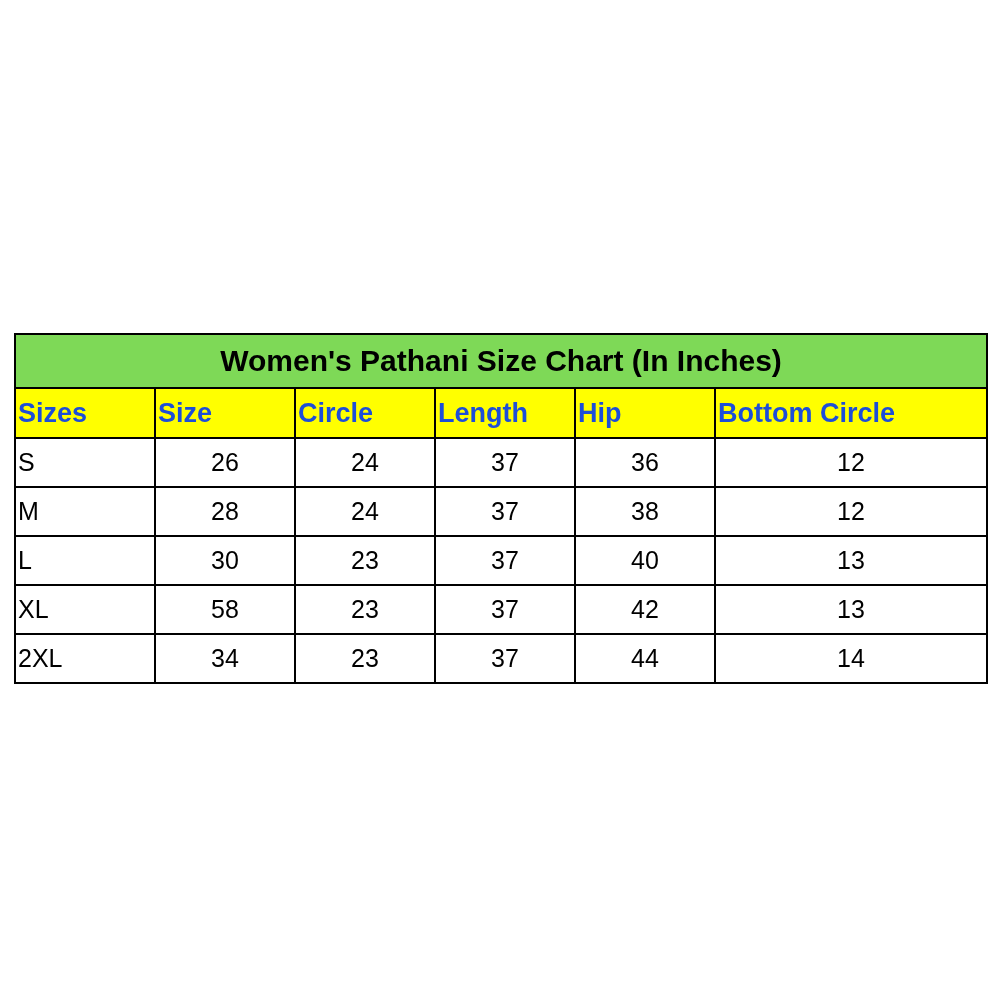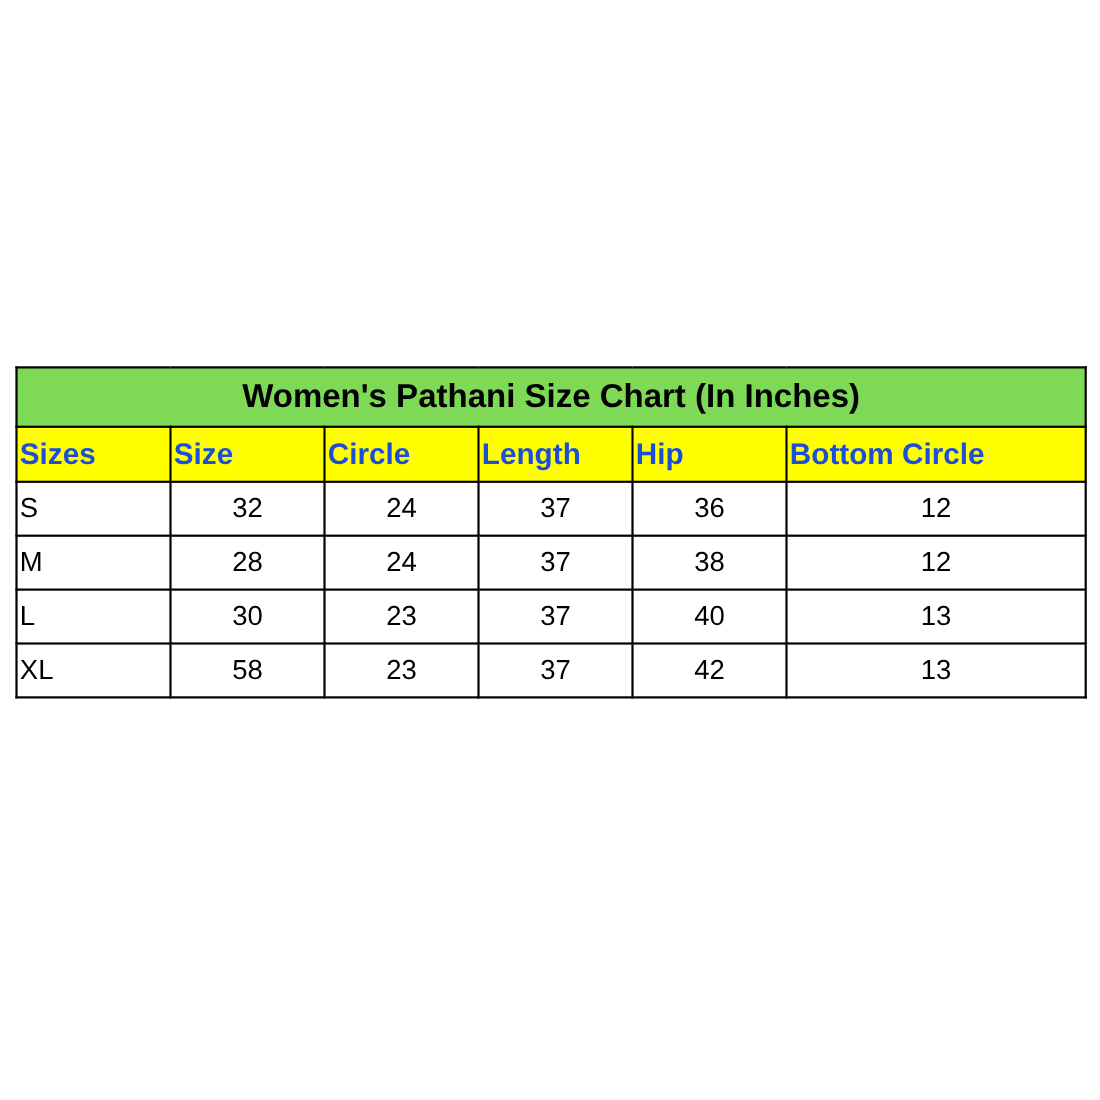--- a/index.html
+++ b/index.html
@@ -97,21 +97,21 @@
       <tr>
         <td class="header-cell">Sizes</td>
         <td class="header-cell">Size</td>
         <td class="header-cell">Circle</td>
         <td class="header-cell">Length</td>
         <td class="header-cell">Hip</td>
         <td class="header-cell">Bottom Circle</td>
       </tr>
       <tr>
         <td class="size-cell">S</td>
-        <td class="value-cell">32</td>
+        <td class="value-cell">26</td>
         <td class="value-cell">24</td>
         <td class="value-cell">37</td>
         <td class="value-cell">36</td>
         <td class="value-cell">12</td>
       </tr>
       <tr>
         <td class="size-cell">M</td>
         <td class="value-cell">28</td>
         <td class="value-cell">24</td>
         <td class="value-cell">37</td>
@@ -127,15 +127,23 @@
         <td class="value-cell">13</td>
       </tr>
       <tr>
         <td class="size-cell">XL</td>
         <td class="value-cell">58</td>
         <td class="value-cell">23</td>
         <td class="value-cell">37</td>
         <td class="value-cell">42</td>
         <td class="value-cell">13</td>
       </tr>
+      <tr>
+        <td class="size-cell">2XL</td>
+        <td class="value-cell">34</td>
+        <td class="value-cell">23</td>
+        <td class="value-cell">37</td>
+        <td class="value-cell">44</td>
+        <td class="value-cell">14</td>
+      </tr>
     </tbody>
   </table>
 </div>
 
 </body></html>

